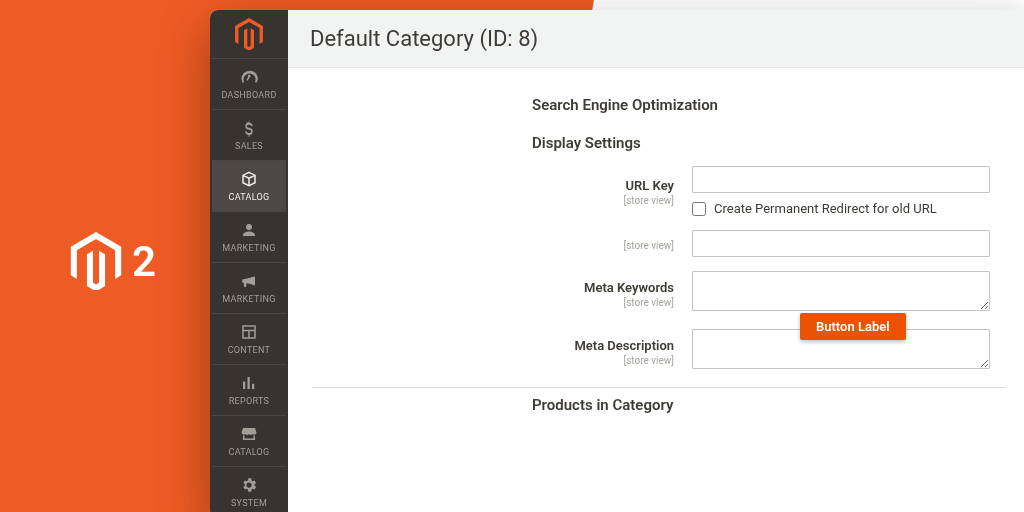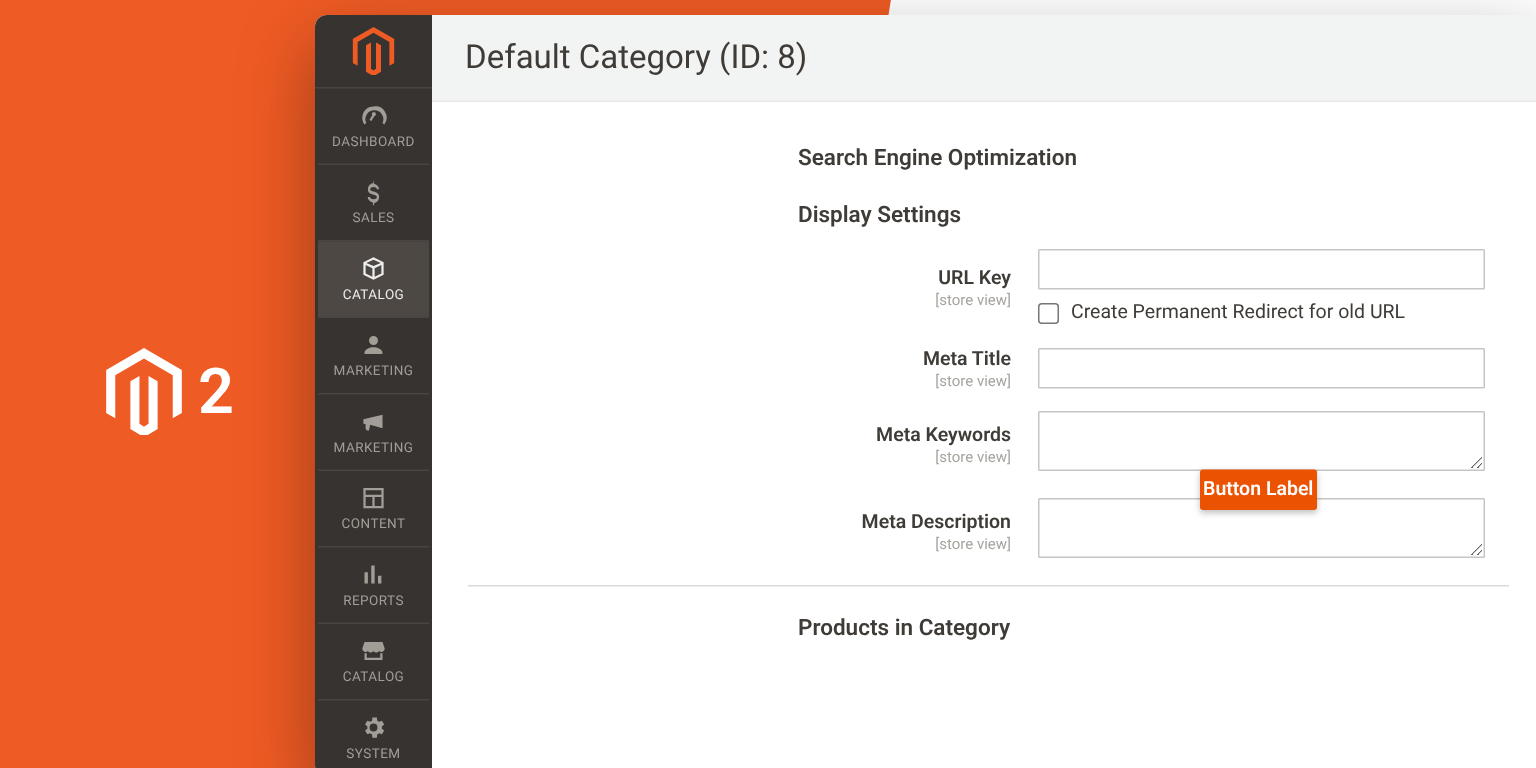--- a/index.html
+++ b/index.html
@@ -76,27 +76,27 @@
     padding: 5px 8px; font-size: 13px; color:#333;
     background:#fff;
   }
   .form-field textarea { height: 40px; resize: both; }
   .chk-row { display:flex; align-items:center; gap:8px; font-size: 13px; color:#3f3b37; margin-top:8px; }
   .chk-row input { width:14px; height:14px; }
 
   .floating-btn {
     position:absolute; left: 590px; top: 303px;
     background:#eb5202; color:#fff; font-size:13px; font-weight:600;
-    padding:6px 2px; border-radius:2px; cursor:pointer;
+    padding:6px 16px; border-radius:2px; cursor:pointer;
     box-shadow: 0 2px 4px rgba(0,0,0,0.25);
   }
 
   .products-section {
     font-size: 15px; font-weight: 600; color: #3f3b37;
-    padding: 18px 0 8px 220px;
+    padding: 8px 0 8px 220px;
     border-top: 1px solid #d9d9d9; margin-top: 6px;
   }
 </style>
 </head>
 <body>
 
 <div class="stage">
   <div class="bg-orange"></div>
 
   <div class="brand-badge">
@@ -218,21 +218,20 @@
               <input type="text" value="" style="">
               <div class="chk-row">
                 <input type="checkbox" style="">
                 <span>Create Permanent Redirect for old URL</span>
               </div>
             </div>
           </div>
 
           <div class="form-row">
             <div class="form-label">
-              <span class="lbl">Meta Title</span>
               <span class="scope">[store view]</span>
             </div>
             <div class="form-field">
               <input type="text" value="" style="">
             </div>
           </div>
 
           <div class="form-row" style="margin-top:11px;">
             <div class="form-label">
               <span class="lbl">Meta Keywords</span>

